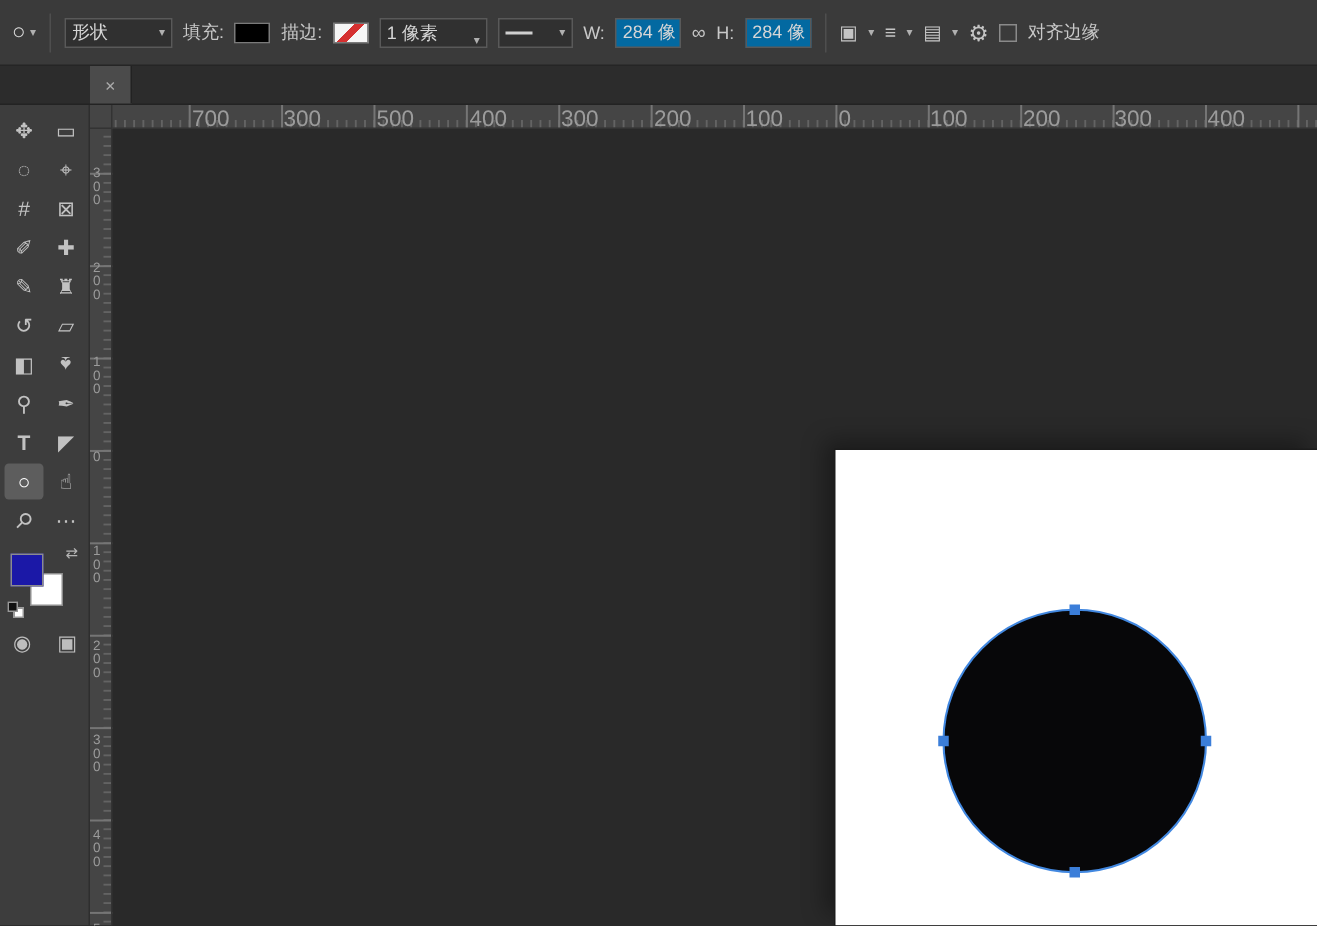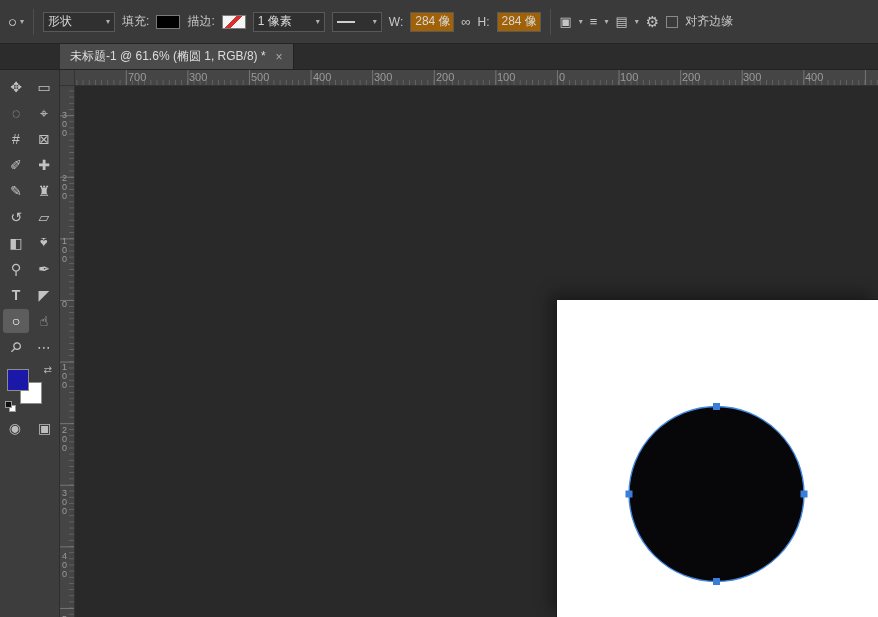--- a/index.html
+++ b/index.html
@@ -11,21 +11,21 @@
   
   #options-bar{
     position:absolute;left:0;top:0;width:100%;height:44px;box-sizing:border-box;
     background:#3a3a3a;border-bottom:1px solid #252525;
     display:flex;align-items:center;padding:0 8px;gap:7px;
     color:#c9c9c9;font-size:12px;white-space:nowrap;
   }
   .ob-sep{width:1px;height:26px;background:#4e4e4e;margin:0 2px;}
   .ob-label{color:#c9c9c9;}
   .ob-field{
-    background:#a16207;border:1px solid #595959;color:#d6d6d6;
+    background:#0369a1;border:1px solid #595959;color:#d6d6d6;
     height:18px;display:flex;align-items:center;padding:0 4px;font-size:12px;
   }
   .ob-select{
     background:#303030;border:1px solid #595959;color:#d6d6d6;height:18px;
     display:flex;align-items:center;justify-content:space-between;padding:0 4px;gap:6px;
   }
   .arrow{font-size:8px;color:#b0b0b0;}
   .swatch{width:24px;height:14px;border:1px solid #7a7a7a;box-sizing:border-box;}
   #fill-swatch{background:#000;}
   #stroke-swatch{background:linear-gradient(135deg,#f5f5f5 40%,#d53030 40%,#d53030 58%,#f5f5f5 58%);}
@@ -89,21 +89,21 @@
     position:absolute;left:60px;top:16px;bottom:0;width:15px;
     background-color:#454545;
     background-image:
       linear-gradient(to bottom,#757575 0 1px,transparent 1px),
       linear-gradient(to bottom,#636363 0 1px,transparent 1px);
     background-size:15px 61.6px,5px 6.16px;
     background-position:0 29.2px,right 0 top 4.5px;
     background-repeat:repeat-y;
     border-right:1px solid #333;box-sizing:border-box;
   }
-  .hnum{position:absolute;top:1px;font-size:11px;color:#9b9b9b;}
+  .hnum{position:absolute;top:1px;font-size:15px;color:#9b9b9b;}
   .vnum{position:absolute;left:2px;width:9px;font-size:9px;line-height:9px;color:#9b9b9b;word-break:break-all;}
   
   #viewport{position:absolute;left:75px;top:16px;right:0;bottom:0;background:#292929;overflow:hidden;}
   #document{
     position:absolute;left:482px;top:214px;right:0;bottom:0;background:#ffffff;
     box-shadow:0 0 0 1px #1c1c1c,-7px -7px 14px rgba(0,0,0,.35);
   }
   #document svg{position:absolute;left:0;top:0;}
 </style>
 </head>
@@ -120,21 +120,21 @@
     <span data-name="tool-mode-value">形状</span>
     <span class="arrow" data-name="chevron-down-icon">▾</span>
   </div>
 
   <span class="ob-label" data-name="fill-label">填充:</span>
   <span class="swatch" id="fill-swatch" data-name="fill-color-swatch"></span>
 
   <span class="ob-label" data-name="stroke-label">描边:</span>
   <span class="swatch" id="stroke-swatch" data-name="stroke-color-swatch"></span>
 
-  <div class="ob-select" style="width:62px;" data-name="stroke-width-dropdown">
+  <div class="ob-select" style="width:62px;align-items:flex-end;" data-name="stroke-width-dropdown">
     <span data-name="stroke-width-value">1 像素</span>
     <span class="arrow" data-name="chevron-down-icon">▾</span>
   </div>
 
   <div class="ob-select" style="width:40px;" data-name="stroke-type-dropdown">
     <span class="stroke-line" data-name="stroke-type-line-icon"></span>
     <span class="arrow" data-name="chevron-down-icon">▾</span>
   </div>
 
   <span class="ob-label" data-name="width-label">W:</span>
@@ -158,21 +158,20 @@
   <span class="ob-icon" data-name="path-arrange-icon">▤</span>
   <span class="arrow" data-name="chevron-down-icon">▾</span>
   <span class="ob-icon" style="font-size:15px;" data-name="gear-icon">⚙</span>
 
   <span class="checkbox" data-name="align-edges-checkbox"></span>
   <span class="ob-label" data-name="align-edges-label">对齐边缘</span>
 </div>
 
 <div id="tab-strip" data-name="document-tab-strip">
   <div id="doc-tab" data-name="document-tab">
-    <span data-name="document-tab-title">未标题-1 @ 61.6% (椭圆 1, RGB/8) *</span>
     <span id="tab-close" data-name="close-icon">×</span>
   </div>
 </div>
 
 <div id="main" data-name="main-area">
 
   <div id="toolbar" data-name="tools-panel">
     <div id="tools-grid" data-name="tools-grid">
       <div class="tool" data-name="move-tool">
           <span class="glyph" data-name="move-tool-icon">✥</span>

